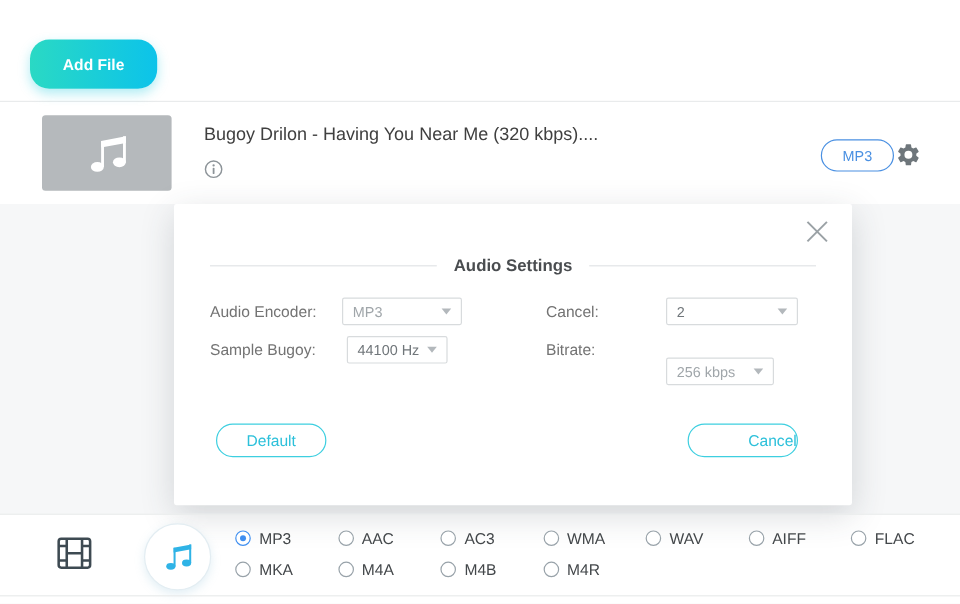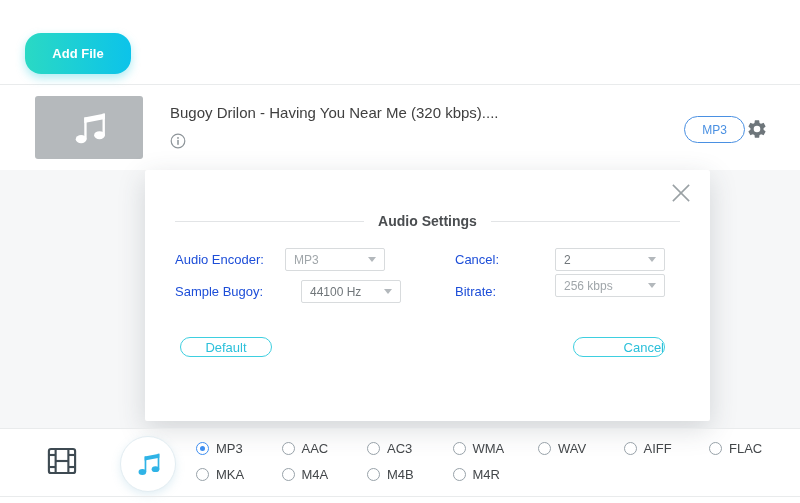--- a/index.html
+++ b/index.html
@@ -53,36 +53,36 @@
   }
   .dialog-close { position:absolute; right:16px; top:10px; width:26px; height:26px; cursor:pointer; }
   .dialog-title-row {
     position:absolute; top:43px; left:30px; right:30px;
     display:flex; align-items:center; gap:14px;
     color:#4a4d50; font-size:14px;font-weight:bold;
   }
   .dialog-title-row::before, .dialog-title-row::after {
     content:""; flex:1; height:1px; background:#e2e4e6;
   }
-  .field-label { position:absolute; font-size:13px; color:#1d4ed8;text-align:right; }
+  .field-label { position:absolute; font-size:13px; color:#737373;text-align:right; }
   .dropdown {
     position:absolute; height:23px;
     border:1px solid #d8dbdd; border-radius:2px; background:#ffffff;
     display:flex; align-items:center; padding:0 8px;
     font-size:12px; cursor:pointer;
   }
   .dropdown .val { color:#70767a; }
   .dropdown.dim .val { color:#a0a6aa; }
   .caret {
     width:0; height:0; margin-left:auto;
     border-left:4px solid transparent; border-right:4px solid transparent;
     border-top:5px solid #b3b8bc;
   }
   .dlg-btn {
-    position:absolute; top:167px; height:20px; border-radius:14px;
+    position:absolute; top:183px; height:28px; border-radius:14px;
     font-size:13px; cursor:pointer; font-family:"Liberation Sans", sans-serif;
   }
   .dlg-btn.outline { background:#ffffff; border:1px solid #3ecfe0; color:#2cc0da; }
   .dlg-btn.filled {
     border:none; color:#ffffff;
     background: linear-gradient(90deg,#27d2c9,#12c3e8);
   }
   .btn-default { left:35px;  width:92px; }
   .btn-ok      { left:320px; width:96px; }
   .btn-cancel  { left:428px; width:92px;text-align:right; }
@@ -161,27 +161,27 @@
     <span class="caret"></span>
   </div>
 
   <div class="field-label" style="left:310px; top:82px">Cancel:</div>
   <div class="dropdown" style="left:410px; top:78px; width:110px">
     <span class="val">2</span>
     <span class="caret"></span>
   </div>
 
   <div class="field-label" style="left:30px; top:114px">Sample Bugoy:</div>
-  <div class="dropdown" style="left:156px; top:110px; width:100px">
+  <div class="dropdown" style="left:144px; top:110px; width:84px">
     <span class="val">44100 Hz</span>
     <span class="caret"></span>
   </div>
 
   <div class="field-label" style="left:310px; top:114px">Bitrate:</div>
-  <div class="dropdown dim" style="left:410px; top:104px; width:110px">
+  <div class="dropdown dim" style="left:410px; top:128px; width:90px">
     <span class="val">256 kbps</span>
     <span class="caret"></span>
   </div>
 
   <button class="dlg-btn outline btn-default">Default</button>
   <button class="dlg-btn outline btn-cancel">Cancel</button>
 </div>
 
 <div class="hairline" style="top:428px"></div>
 

